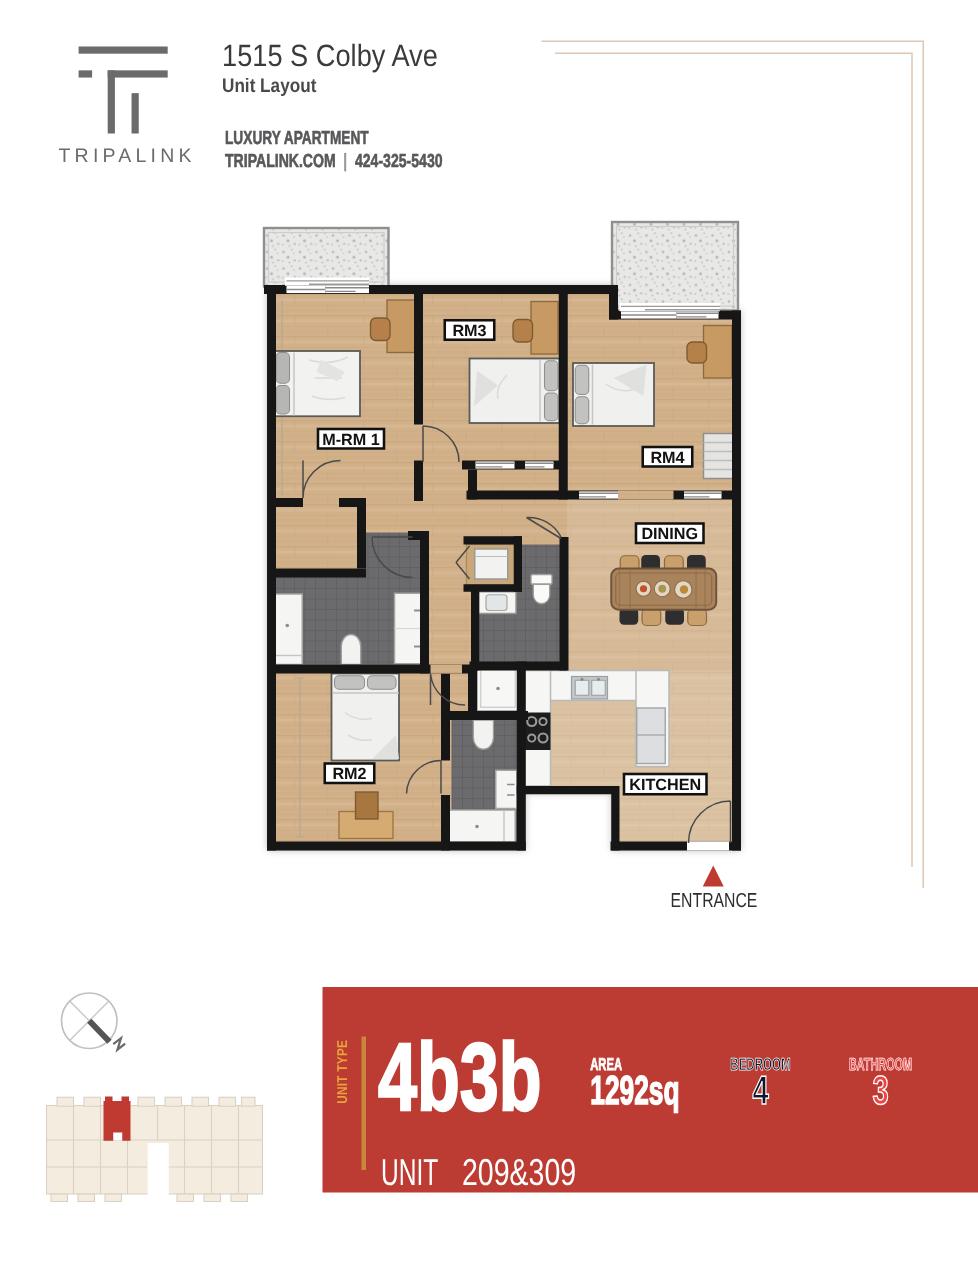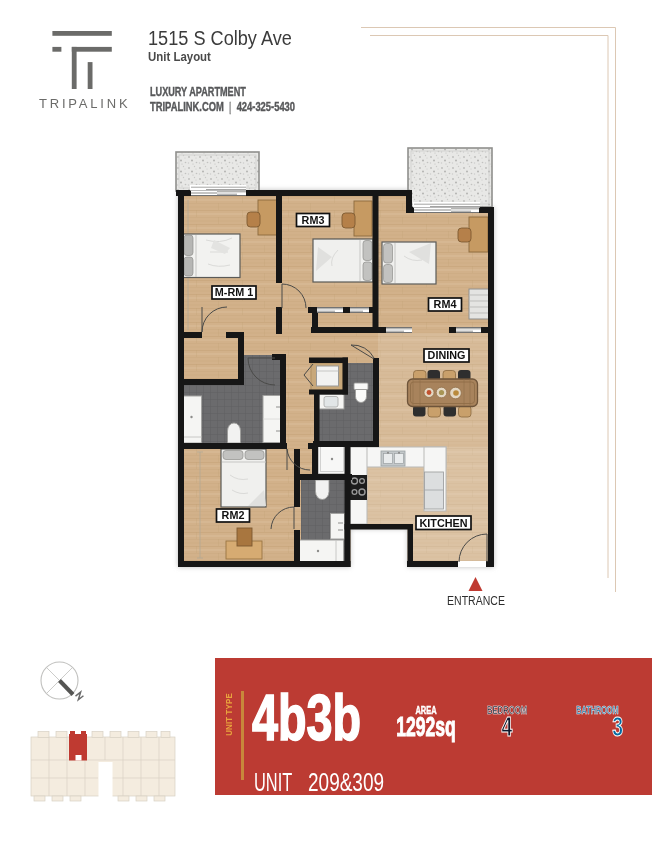--- a/index.html
+++ b/index.html
@@ -457,30 +457,30 @@
 <div class="abs" style="left:215px;top:658px;width:437px;height:137px;background:#bc3b33;"></div>
 
 <div class="abs" style="left:213px;top:691px;width:32px;height:46px;display:flex;align-items:center;justify-content:center;">
 <div style="transform:rotate(-90deg) scaleX(0.83);font-size:9.5px;font-weight:bold;color:#e8a33d;letter-spacing:0.2px;white-space:nowrap;">UNIT TYPE</div>
 </div>
 
 <div class="abs" style="left:241px;top:691px;width:2.5px;height:89px;background:#c8883b;"></div>
 
 <div class="abs" style="left:252px;top:686px;font-size:64px;font-weight:bold;color:#ffffff;-webkit-text-stroke:1.6px #ffffff;transform:scaleX(0.73);transform-origin:0 0;line-height:64px;">4b3b</div>
 
-<div class="abs" style="left:375.5px;top:704px;width:100px;text-align:center;color:#fff;">
+<div class="abs" style="left:375.5px;top:704px;width:100px;text-align:left;color:#fff;">
 <div style="font-size:11.5px;font-weight:bold;-webkit-text-stroke:0.5px #ffffff;transform:scaleX(0.65);transform-origin:50% 0;line-height:12px;">AREA</div>
 <div style="font-size:27px;font-weight:bold;-webkit-text-stroke:1px #ffffff;transform:scaleX(0.65);transform-origin:50% 0;line-height:22px;">1292sq</div>
 </div>
 
 <div class="abs" style="left:456.5px;top:704px;width:100px;text-align:center;color:#0f172a;">
 <div style="font-size:11.5px;font-weight:bold;-webkit-text-stroke:0.5px #ffffff;transform:scaleX(0.67);transform-origin:50% 0;line-height:12px;">BEDROOM</div>
 <div style="font-size:27px;font-weight:bold;-webkit-text-stroke:1px #ffffff;transform:scaleX(0.72);transform-origin:50% 0;line-height:22px;">4</div>
 </div>
 
-<div class="abs" style="left:536.5px;top:704px;width:100px;text-align:right;color:#0369a1;">
+<div class="abs" style="left:536.5px;top:704px;width:100px;text-align:center;color:#ef4444;">
 <div style="font-size:11.5px;font-weight:bold;-webkit-text-stroke:0.5px #ffffff;transform:scaleX(0.63);transform-origin:50% 0;line-height:12px;">BATHROOM</div>
 <div style="font-size:27px;font-weight:bold;-webkit-text-stroke:1px #ffffff;transform:scaleX(0.72);transform-origin:50% 0;line-height:22px;">3</div>
 </div>
 
 <div class="abs" style="left:254px;top:770px;font-size:25px;color:#ffffff;line-height:25px;transform:scaleX(0.655);transform-origin:0 0;">UNIT</div>
 
 <div class="abs" style="left:307.5px;top:770px;font-size:25px;color:#ffffff;line-height:25px;transform:scaleX(0.76);transform-origin:0 0;">209&amp;309</div>
 
 </body></html>

